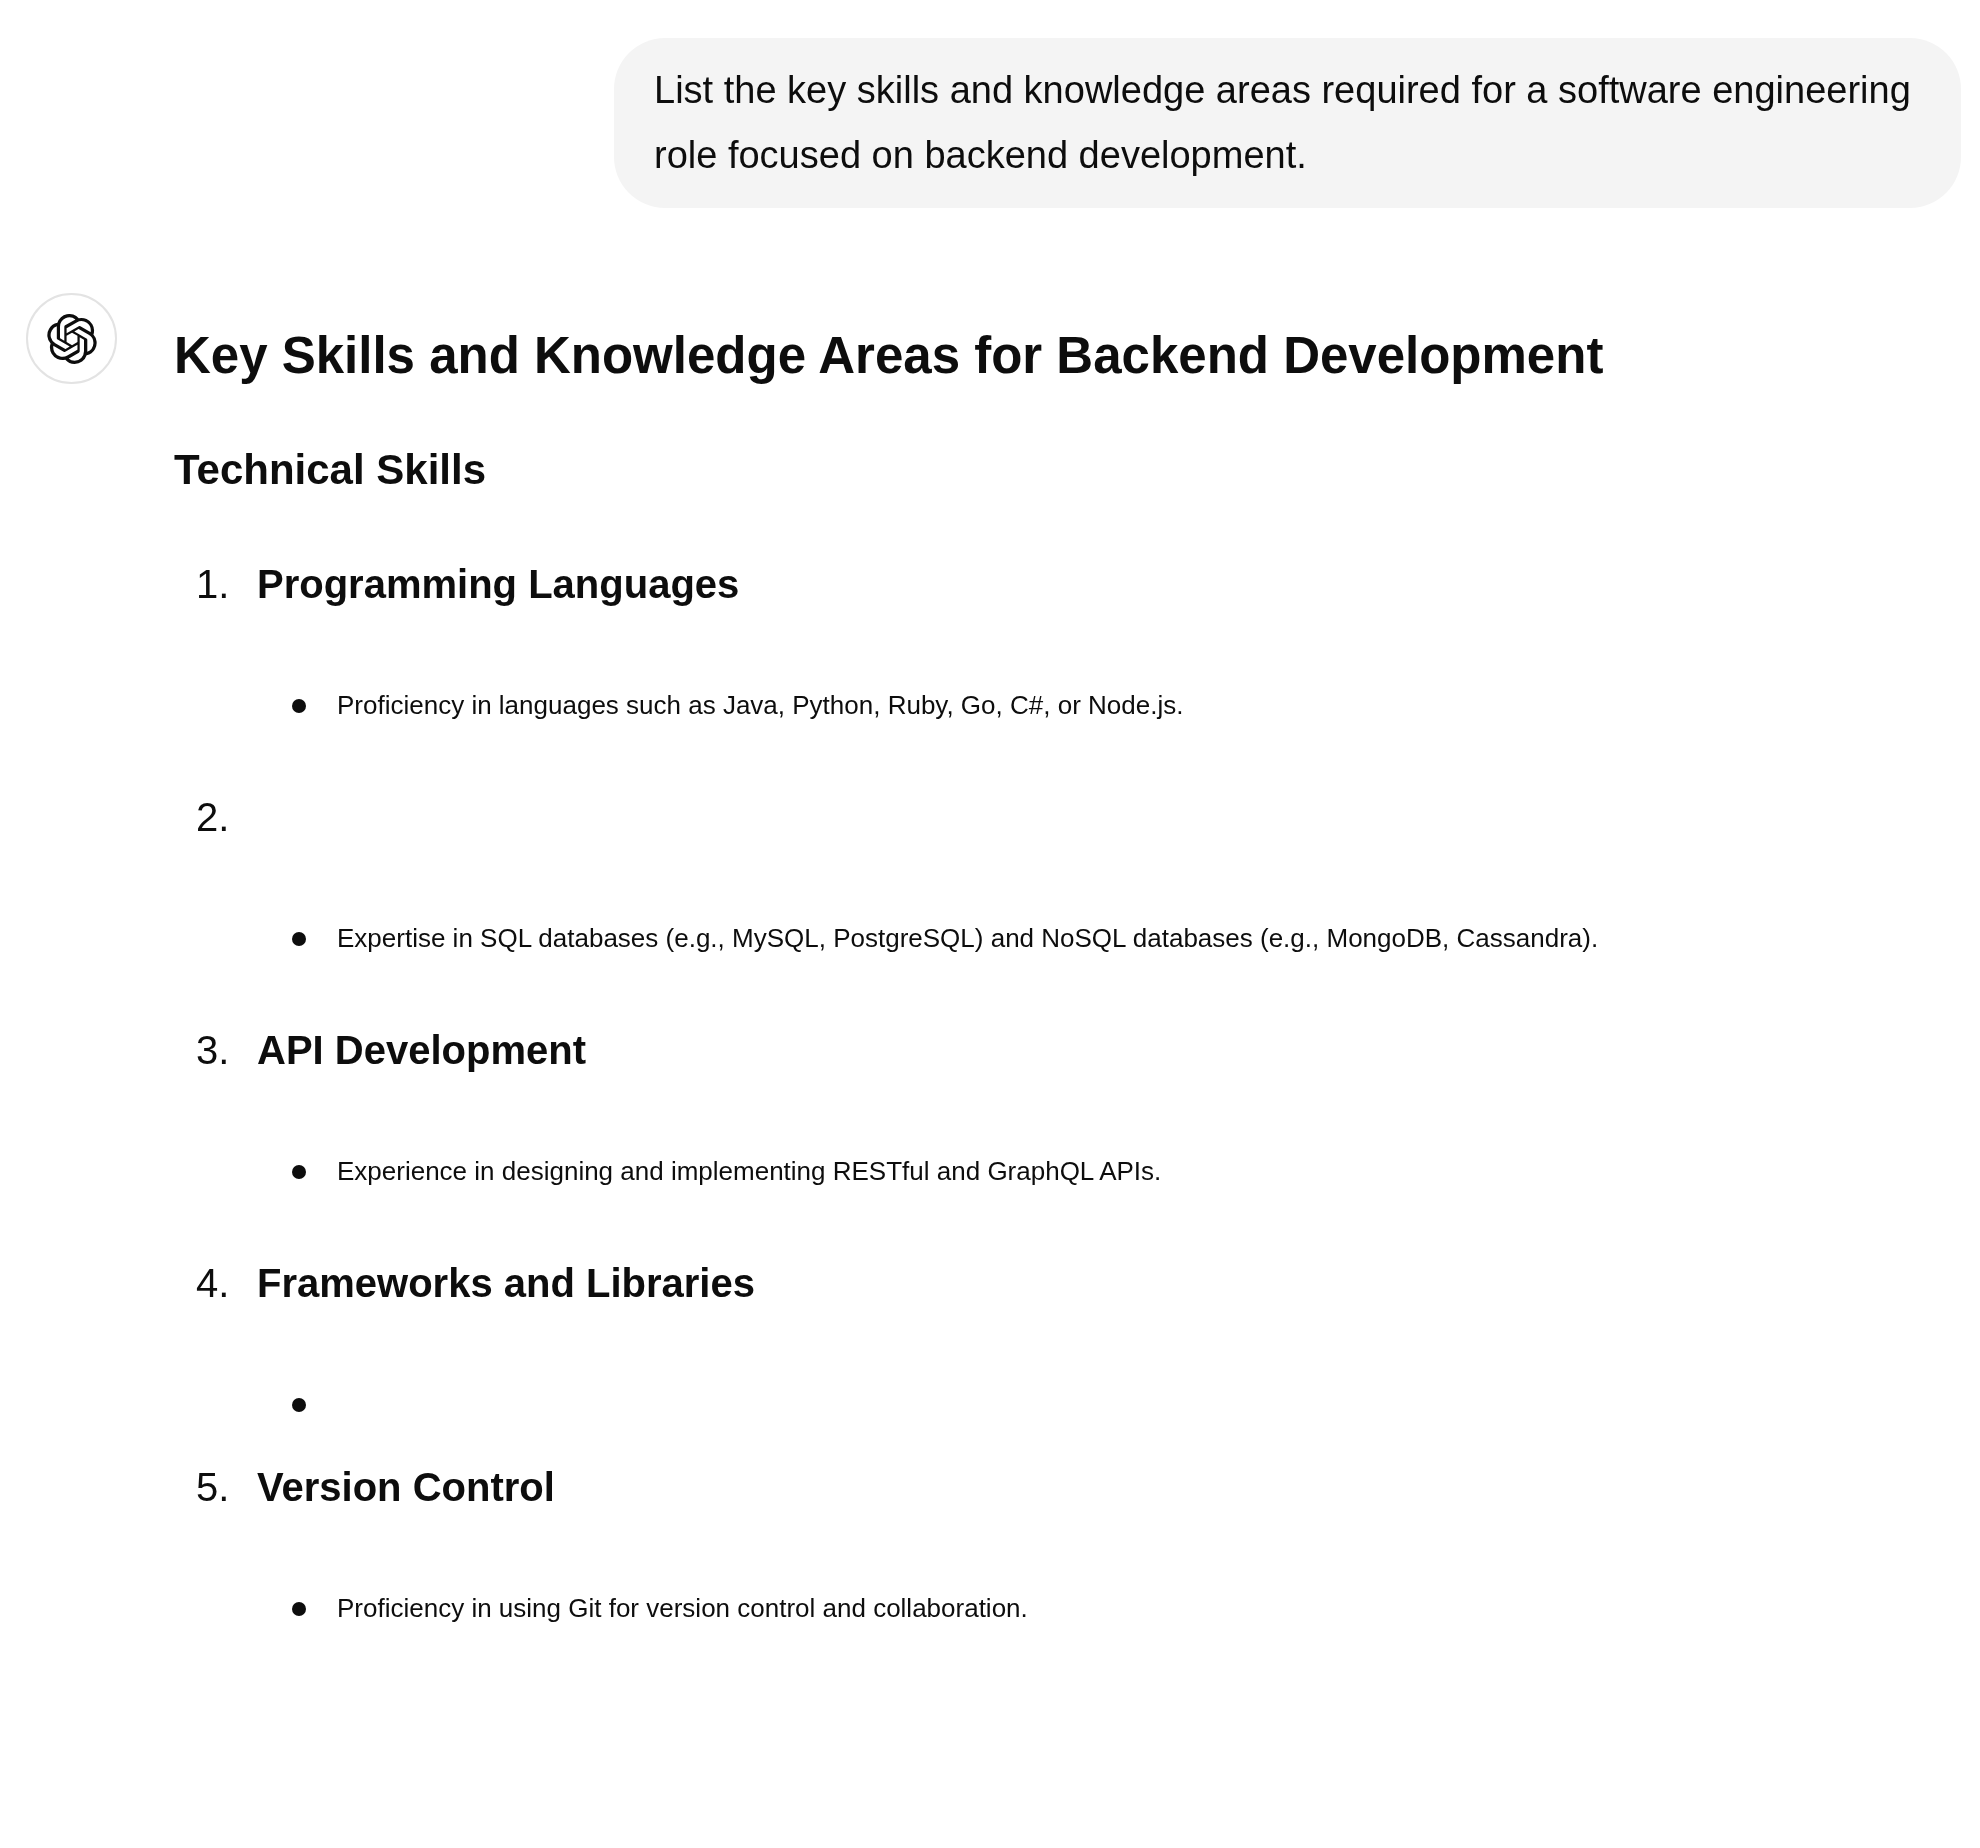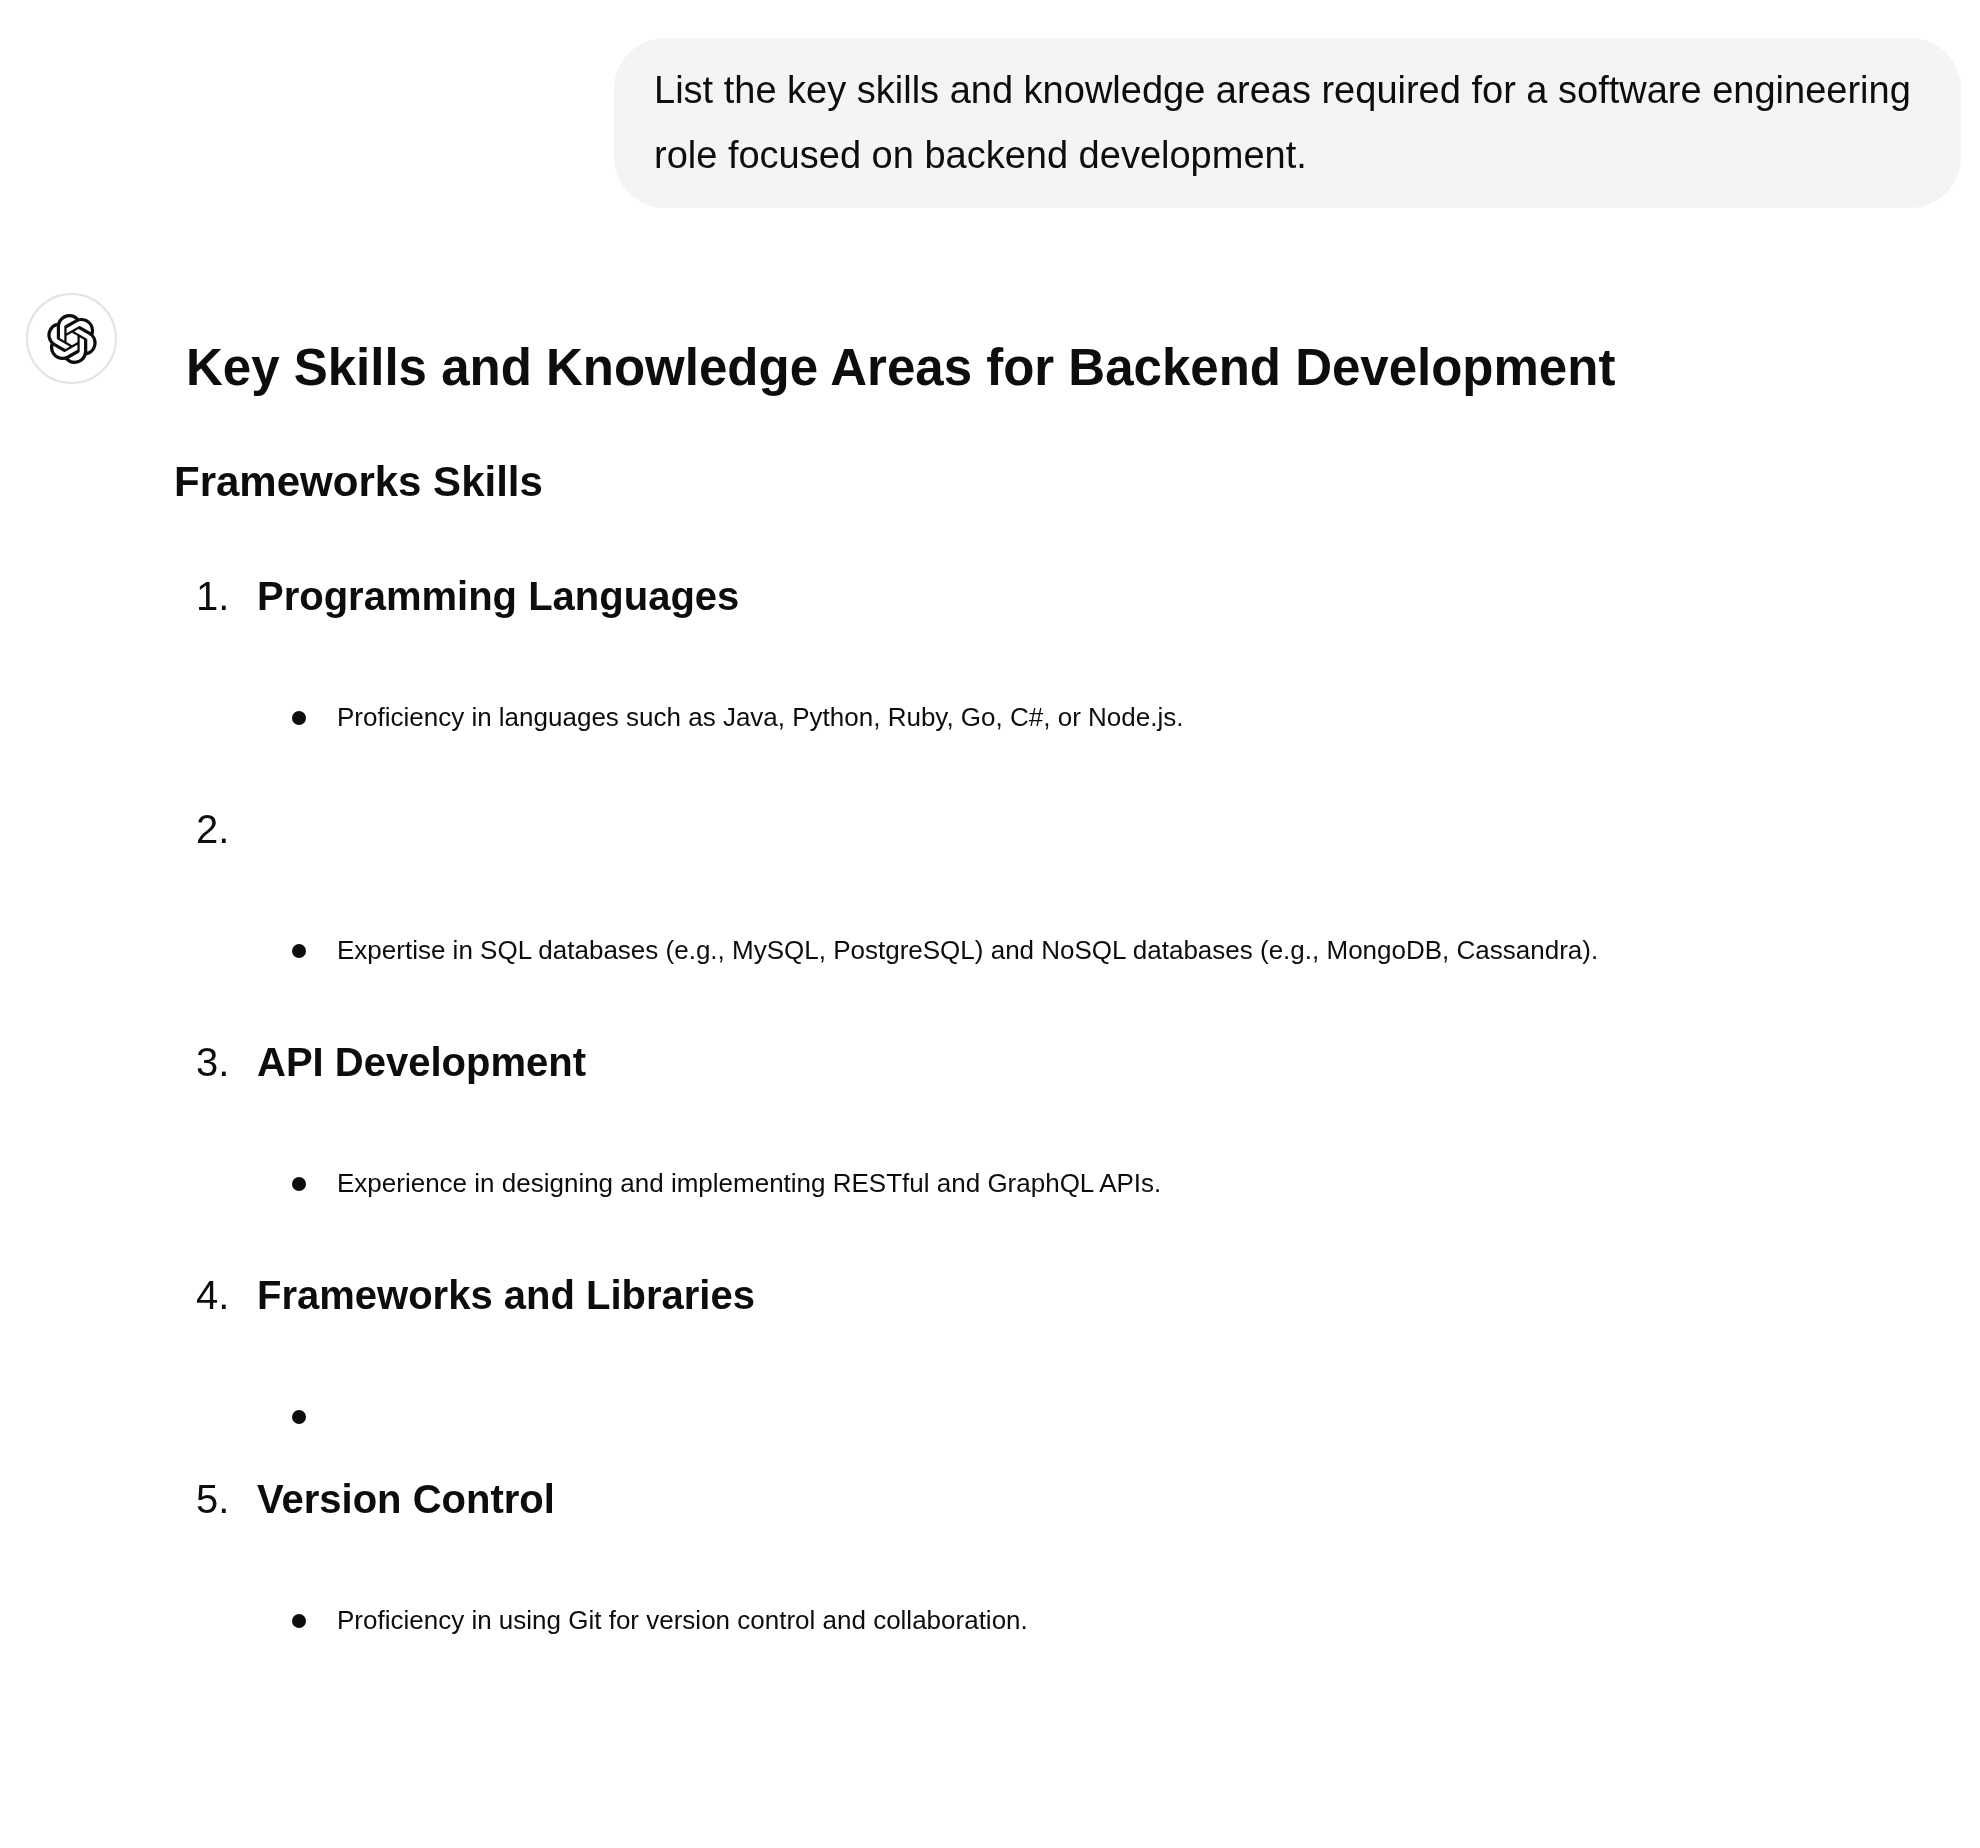--- a/index.html
+++ b/index.html
@@ -60,21 +60,21 @@
     justify-content: center;
   }
   .avatar svg { width: 50px; height: 50px; display: block; }
   .content {
     flex: 1 1 auto;
     min-width: 0;
     margin-left: 57px;
     padding-top: 29px;
   }
   .response-title {
-    margin: 12px;
+    margin: 0;
     font-size: 51px;
     line-height: 67px;
     font-weight: 700;
   }
   .section-heading {
     margin: 56px 0 0 0;
     font-size: 42px;
     line-height: 50px;
     font-weight: 700;
   }
@@ -136,21 +136,21 @@
 
   <div class="assistant-row">
     <div class="avatar">
       <svg viewBox="0 0 24 24" fill="#0d0d0d" xmlns="http://www.w3.org/2000/svg" aria-hidden="true">
         <path d="M22.2819 9.8211a5.9847 5.9847 0 0 0-.5157-4.9108 6.0462 6.0462 0 0 0-6.5098-2.9A6.0651 6.0651 0 0 0 4.9807 4.1818a5.9847 5.9847 0 0 0-3.9977 2.9 6.0462 6.0462 0 0 0 .7427 7.0966 5.98 5.98 0 0 0 .511 4.9107 6.051 6.051 0 0 0 6.5146 2.9001A5.9847 5.9847 0 0 0 13.2599 24a6.0557 6.0557 0 0 0 5.7718-4.2058 5.9894 5.9894 0 0 0 3.9977-2.9001 6.0557 6.0557 0 0 0-.7475-7.073zm-9.022 12.6081a4.4755 4.4755 0 0 1-2.8764-1.0408l.1419-.0804 4.7783-2.7582a.7948.7948 0 0 0 .3927-.6813v-6.7369l2.02 1.1686a.071.071 0 0 1 .038.052v5.5826a4.504 4.504 0 0 1-4.4945 4.4944zm-9.6607-4.1254a4.4708 4.4708 0 0 1-.5346-3.0137l.142.0852 4.783 2.7582a.7712.7712 0 0 0 .7806 0l5.8428-3.3685v2.3324a.0804.0804 0 0 1-.0332.0615L9.74 19.9502a4.4992 4.4992 0 0 1-6.1408-1.6464zM2.3408 7.8956a4.485 4.485 0 0 1 2.3655-1.9728V11.6a.7664.7664 0 0 0 .3879.6765l5.8144 3.3543-2.0201 1.1685a.0757.0757 0 0 1-.071 0l-4.8303-2.7865A4.504 4.504 0 0 1 2.3408 7.8956zm16.5963 3.8558L13.1038 8.364 15.1192 7.2a.0757.0757 0 0 1 .071 0l4.8303 2.7913a4.4944 4.4944 0 0 1-.6765 8.1042v-5.6772a.79.79 0 0 0-.407-.667zm2.0107-3.0231l-.142-.0852-4.7735-2.7818a.7759.7759 0 0 0-.7854 0L9.409 9.2297V6.8974a.0662.0662 0 0 1 .0284-.0615l4.8303-2.7866a4.4992 4.4992 0 0 1 6.6802 4.66zM8.3065 12.863l-2.02-1.1638a.0804.0804 0 0 1-.038-.0567V6.0742a4.4992 4.4992 0 0 1 7.3757-3.4537l-.142.0805L8.704 5.459a.7948.7948 0 0 0-.3927.6813zm1.0976-2.3654l2.602-1.4998 2.6069 1.4998v2.9994l-2.5974 1.4997-2.6067-1.4997z"></path>
       </svg>
     </div>
 
     <div class="content">
       <h1 class="response-title">Key Skills and Knowledge Areas for Backend Development</h1>
-      <h2 class="section-heading">Frameworks Skills</h2>
+      <h2 class="section-heading">Technical Skills</h2>
 
       <ol class="skills">
 
         <li>
           <div class="num-row">
             <span class="num">1.</span>
             <span class="item-title">Programming Languages</span>
           </div>
           <ul class="points">
             <li>

